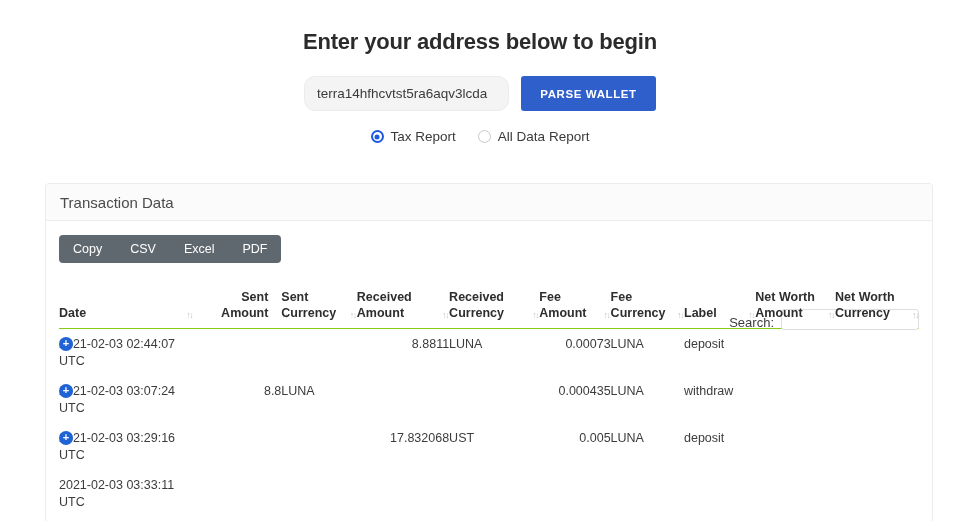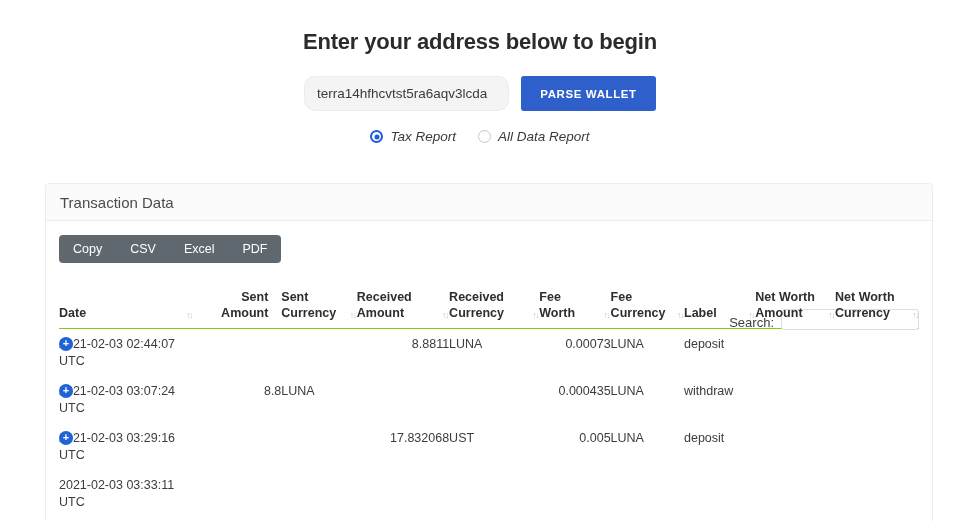--- a/index.html
+++ b/index.html
@@ -59,21 +59,21 @@
   }
 
   
   .radio-row {
     display: flex;
     justify-content: center;
     align-items: center;
     gap: 22px;
     margin-top: 18px;
   }
-  .radio-opt { display: flex; align-items: center; gap: 7px; cursor: pointer; font-style: italic; }
+  .radio-opt { display: flex; align-items: center; gap: 7px; cursor: pointer; }
   .radio-dot {
     width: 13px; height: 13px;
     border-radius: 50%;
     border: 1.5px solid #c8c8cc;
     background: #fff;
     position: relative;
     flex: none;
   }
   .radio-dot.checked { border-color: #1d5ae0; border-width: 2.5px; }
   .radio-dot.checked::after {
@@ -278,21 +278,21 @@
               </th>
               <th>
                 <span class="th-inner">Received Amount</span>
                 <span class="sort-ico">↑↓</span>
               </th>
               <th>
                 <span class="th-inner">Received Currency</span>
                 <span class="sort-ico">↑↓</span>
               </th>
               <th>
-                <span class="th-inner">Fee Worth</span>
+                <span class="th-inner">Fee Amount</span>
                 <span class="sort-ico">↑↓</span>
               </th>
               <th>
                 <span class="th-inner">Fee Currency</span>
                 <span class="sort-ico">↑↓</span>
               </th>
               <th>
                 <span class="th-inner">Label</span>
                 <span class="sort-ico">↑↓</span>
               </th>

